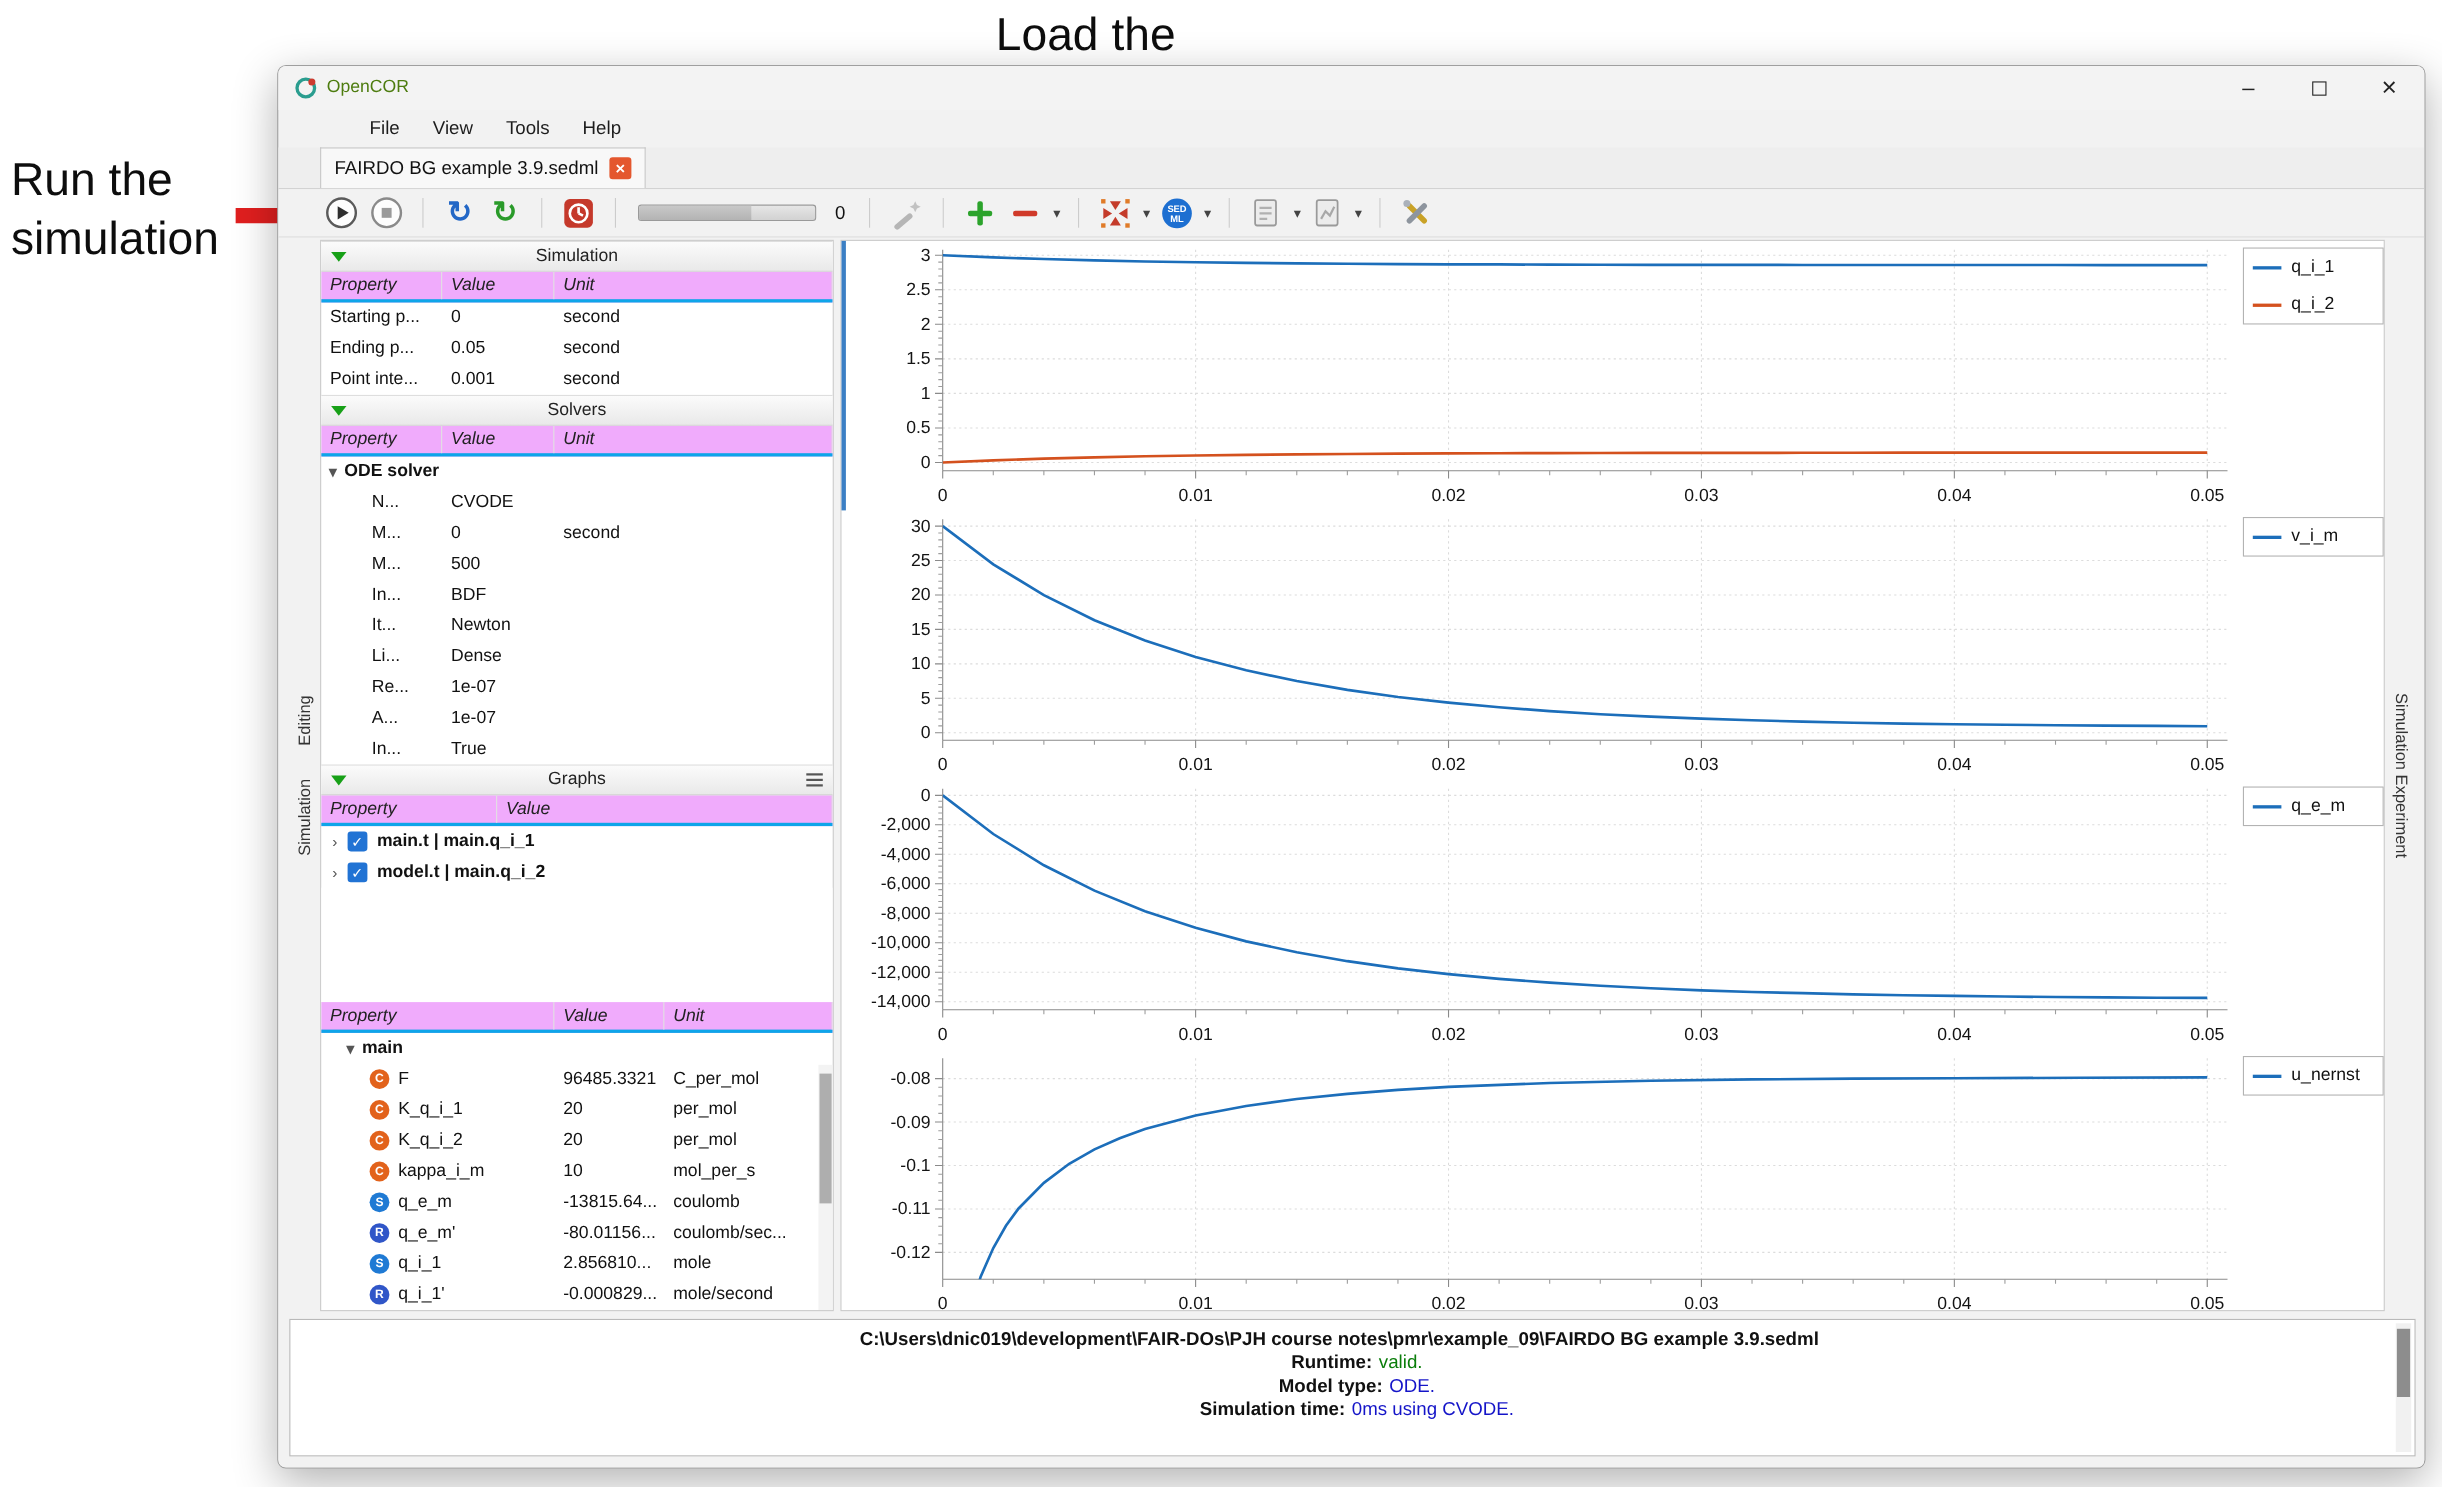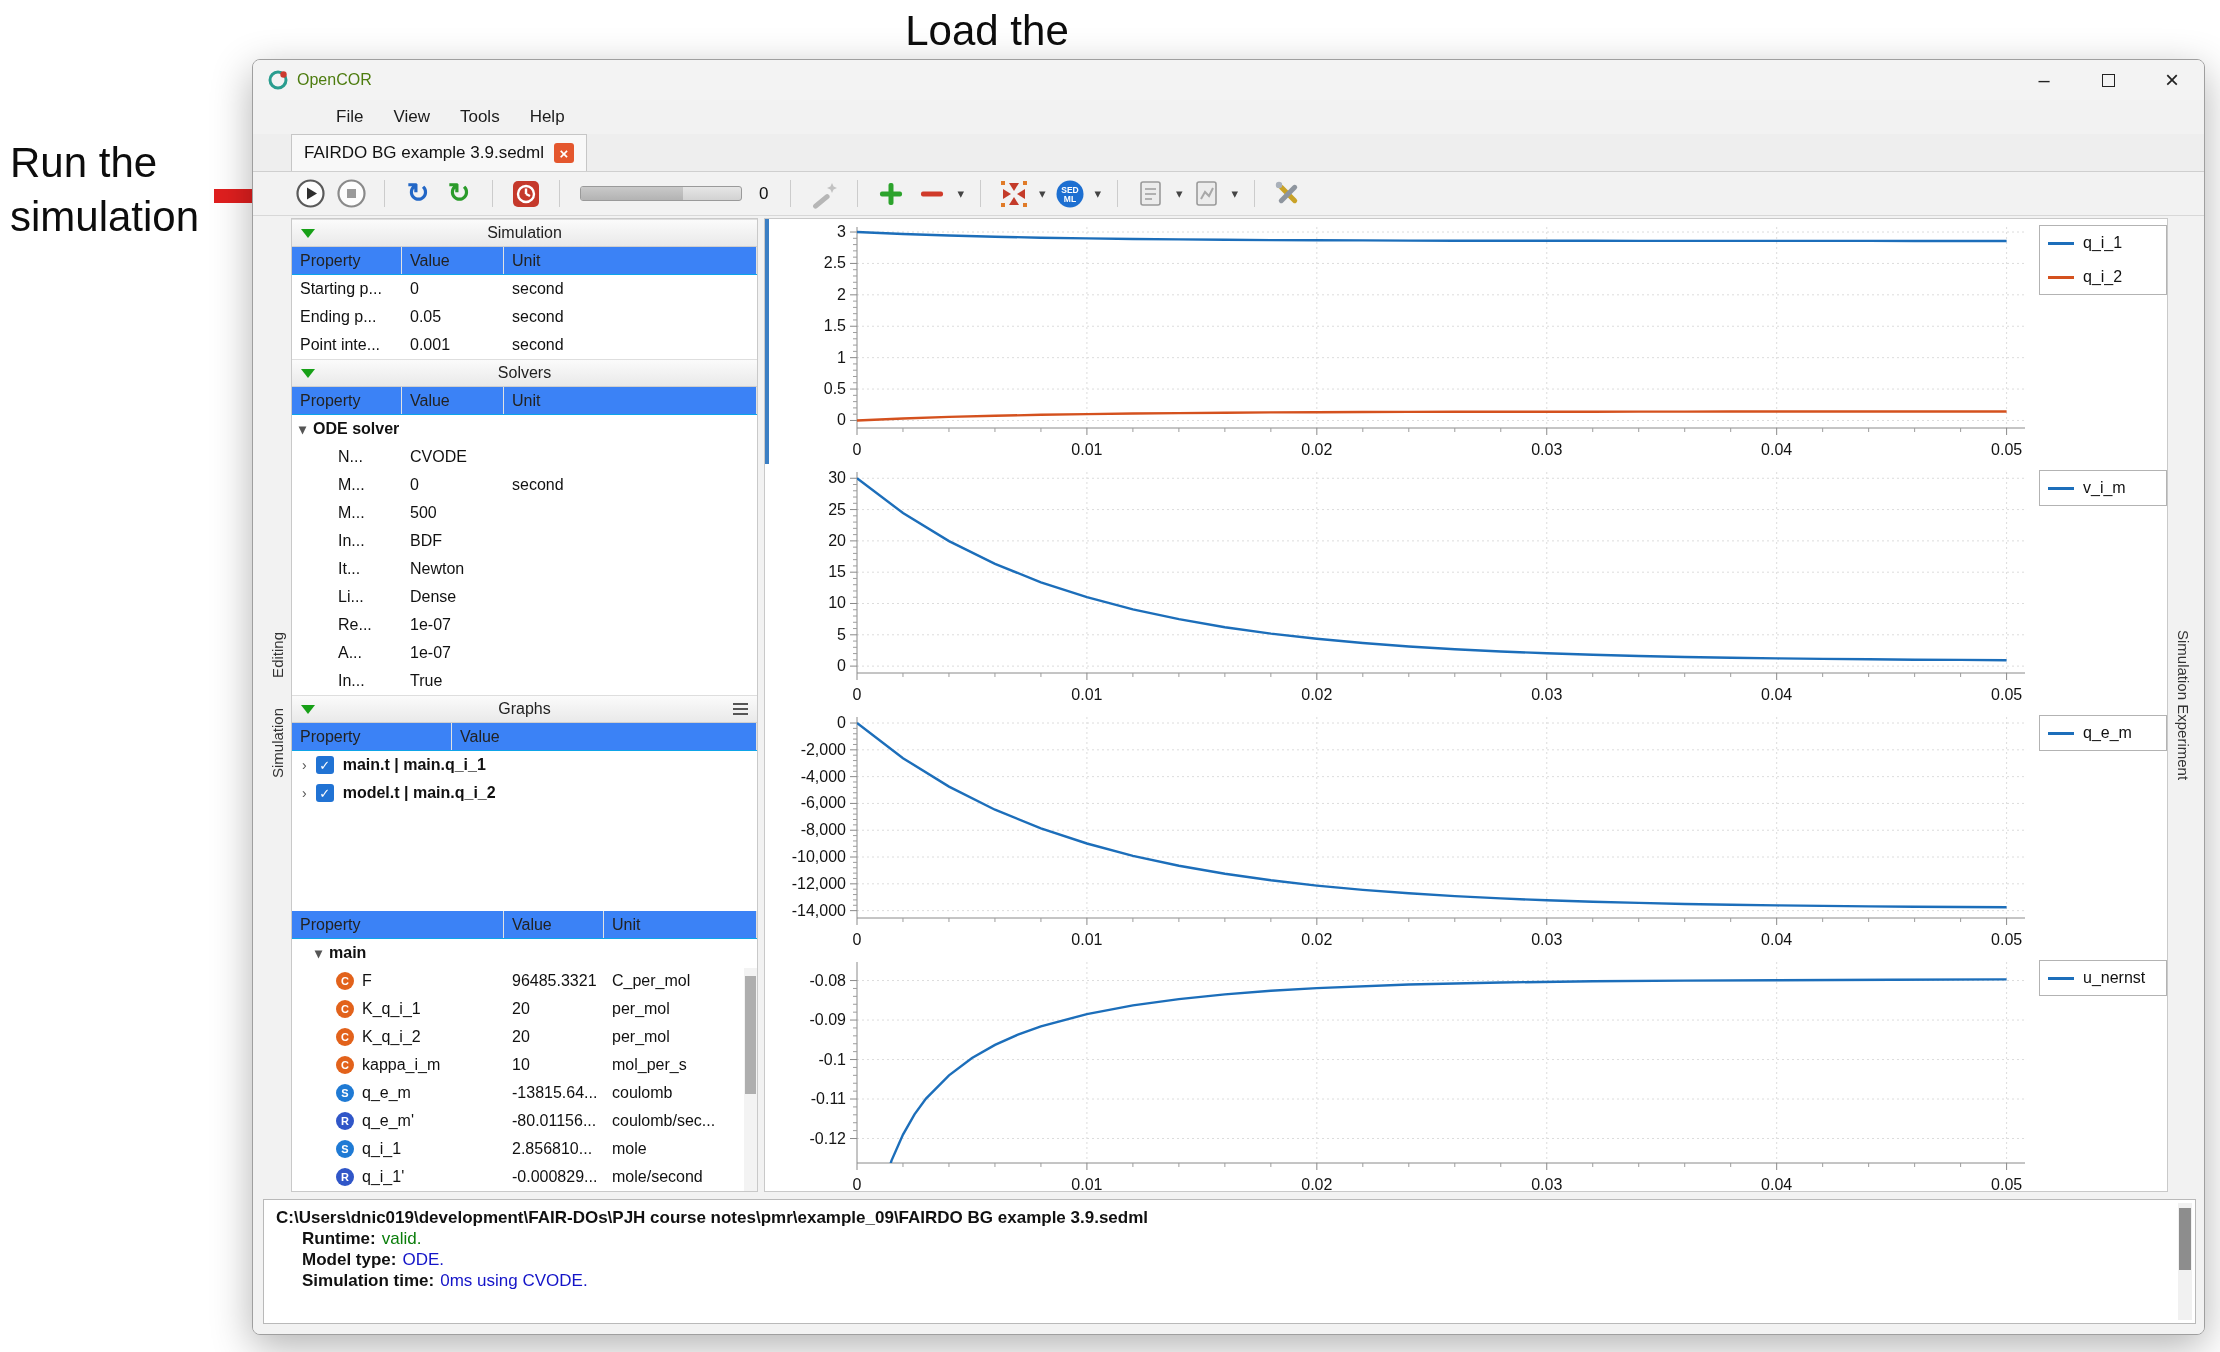--- a/index.html
+++ b/index.html
@@ -44,21 +44,21 @@
   .vstrip { width: 28px; flex: none; display: flex; flex-direction: column; align-items: center; justify-content: center; gap: 30px; }
   .vstrip-r { width: 30px; flex: none; display: flex; align-items: center; justify-content: center; }
   .vtext-up { writing-mode: vertical-rl; transform: rotate(180deg); font-size: 15px; color: #333; }
   .vtext-down { writing-mode: vertical-rl; font-size: 15px; color: #333; }
   
   .left-panel { width: 467px; flex: none; background: #fff; border: 1px solid #c9c9c9; display: flex; flex-direction: column; font-size: 16px; overflow: hidden; }
   .section-hdr { height: 28px; flex: none; background: linear-gradient(#fbfbfb,#e9e9e9); border-top: 1px solid #dedede; border-bottom: 1px solid #cfcfcf; display: flex; align-items: center; justify-content: center; position: relative; font-size: 16px; color: #222; }
   .tri { position: absolute; left: 9px; width: 0; height: 0; border-left: 7px solid transparent; border-right: 7px solid transparent; border-top: 9px solid #17a017; }
   .burger { position: absolute; right: 9px; width: 15px; display: flex; flex-direction: column; gap: 3px; }
   .burger i { height: 2px; background: #555; display: block; }
-  .thead { height: 28px; flex: none; background: #3b82f6; border-bottom: 1px solid #0ea5e9; }
+  .thead { height: 28px; flex: none; background: #f0abfc; border-bottom: 3px solid #0ea5e9; font-style: italic; }
   .thead .cell { border-right: 1px solid #e2e2e2; color: #222; }
   .cols3 { display: grid; grid-template-columns: 110px 102px 1fr; }
   .cols3p { display: grid; grid-template-columns: 212px 100px 1fr; }
   .cols2 { display: grid; grid-template-columns: 160px 1fr; }
   .trow { height: 28px; flex: none; }
   .cell { display: flex; align-items: center; padding-left: 8px; overflow: hidden; white-space: nowrap; }
   .cell.child { padding-left: 46px; }
   .group-row { height: 28px; flex: none; display: flex; align-items: center; gap: 7px; padding-left: 7px; font-weight: bold; }
   .group-row.gmain { padding-left: 23px; }
   .chev { color: #555; font-size: 14px; }
@@ -80,21 +80,21 @@
   svg.chart { width: 1270px; height: 245px; flex: none; display: block; }
   svg.chart text { font-family: "Liberation Sans", sans-serif; font-size: 16px; fill: #141414; }
   .legend-col { flex: 1; padding: 6px 4px 0 4px; }
   .legend-box { border: 1px solid #b3b3b3; background: #fff; width: 128px; }
   .legend-entry { display: flex; align-items: center; gap: 9px; padding: 8px 8px; }
   .swatch { width: 26px; height: 3px; flex: none; }
   .legend-label { font-size: 16px; color: #111; }
   
   .output-region { height: 140px; flex: none; padding: 5px 8px 10px 10px; background: #f2f2f2; }
   .output-box { position: relative; width: 100%; height: 100%; background: #fff; border: 1px solid #b9b9b9; padding: 7px 30px 6px 12px; font-size: 17px; overflow: hidden; }
-  .oline { line-height: 21px; white-space: nowrap; }
+  .oline { line-height: 21px; white-space: nowrap; text-align: center; }
   .oline.ind { margin-left: 26px; }
   .olabel { font-weight: bold; color: #111; margin-right: 6px; }
   .ok { color: #0a7d0a; } .bluev { color: #1414c8; }
   .oscroll { position: absolute; right: 3px; top: 3px; bottom: 3px; width: 14px; background: #f1f1f1; }
   .othumb { position: absolute; top: 5px; left: 1px; width: 12px; height: 62px; background: #8d8d8d; }
 </style>
 </head>
 <body>
 
 <div class="ann ann-load">

